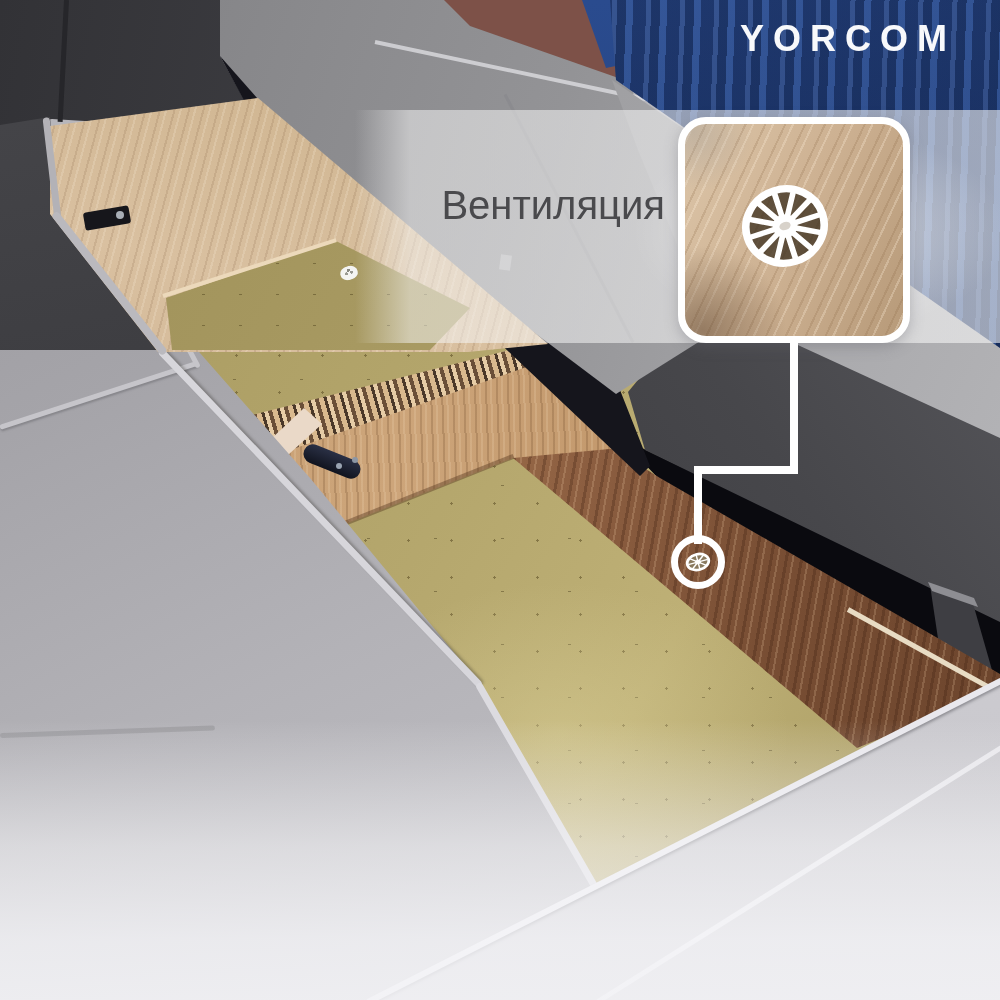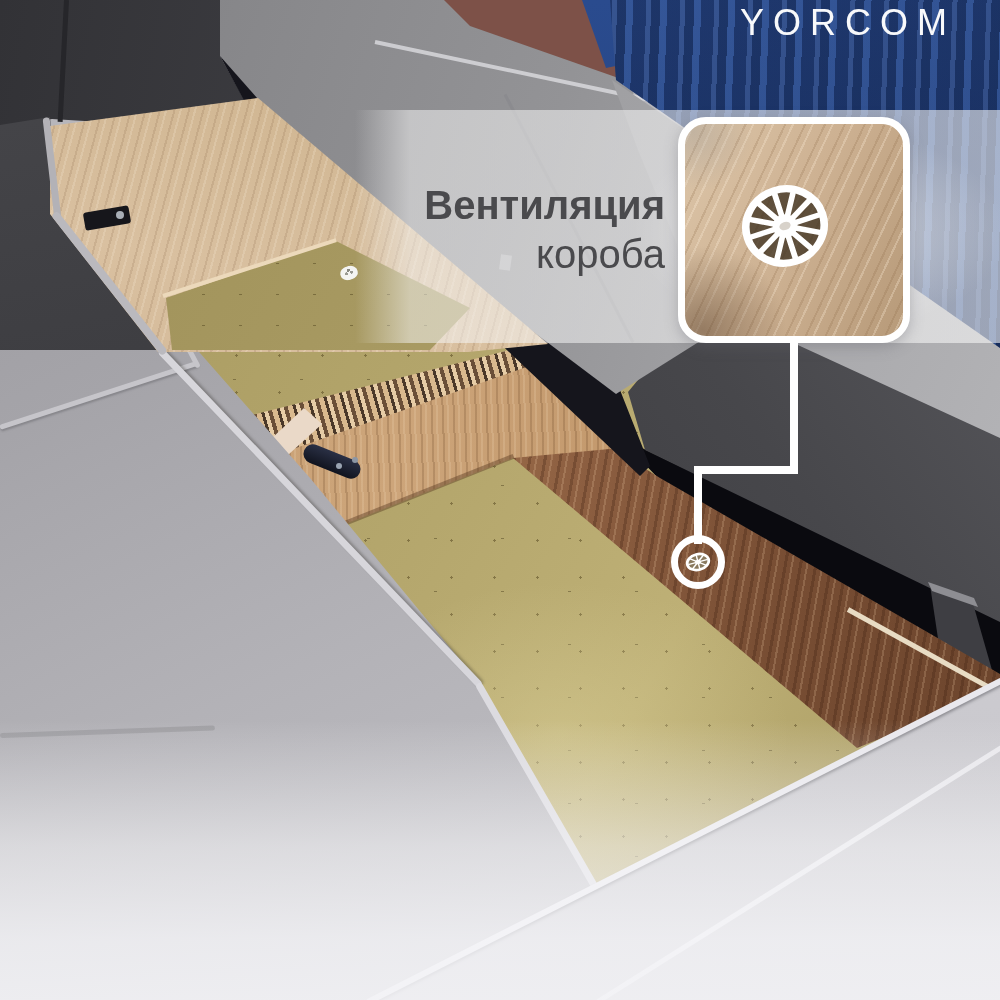--- a/index.html
+++ b/index.html
@@ -111,21 +111,21 @@
     transform:rotate(-15deg);}
   .strap{position:absolute;left:302px;top:452px;width:60px;height:19px;border-radius:10px;
     background:linear-gradient(#2a3045,#11141f);transform:rotate(22deg);}
   .strap-stud1{position:absolute;left:336px;top:463px;width:6px;height:6px;border-radius:50%;background:#9aa4b2;}
   .strap-stud2{position:absolute;left:352px;top:457px;width:6px;height:6px;border-radius:50%;background:#8c96a4;}
   .glint{position:absolute;width:9px;height:3px;border-radius:2px;background:#f5f0e6;box-shadow:0 0 5px #fff;transform:rotate(-18deg);}
 
   
   .label{position:absolute;right:335px;top:181px;text-align:right;font-size:40px;line-height:49px;color:#4a4a4d;font-weight:400;}
   .title{position:absolute;left:0;right:0;top:884px;text-align:center;font-size:76px;font-weight:700;color:#3d3d40;letter-spacing:1px;white-space:nowrap;text-shadow:0 2px 2px rgba(95,95,100,.35);}
-  .logo{position:absolute;right:44px;top:2px;font-size:36px;letter-spacing:9px;color:#f8f9fb;font-weight:400;}
+  .logo{position:absolute;right:44px;top:18px;font-size:36px;letter-spacing:9px;color:#f8f9fb;font-weight:700;}
 </style>
 </head>
 <body>
 
 <div id="stage">
 
   <div class="ly mdf"></div>
   <div class="ly black-mid"></div>
   <div class="ly dark-right"></div>
   <div class="ly gray-slab-br"></div>
@@ -213,18 +213,17 @@
       <line x1="15" y1="4" x2="15" y2="20"></line>
       <line x1="4" y1="12" x2="26" y2="12"></line>
       <line x1="7" y1="6" x2="23" y2="18"></line>
       <line x1="7" y1="18" x2="23" y2="6"></line>
     </g>
     <ellipse cx="15" cy="12" rx="12" ry="8.5" fill="none" stroke="#ffffff" stroke-width="3"></ellipse>
     <ellipse cx="15" cy="12" rx="3.4" ry="2.4" fill="#ffffff"></ellipse>
   </svg>
 
   <div class="label">
-    <span style="display:block;font-weight:bold;">Вентиляция</span>
-    <span style="display:block;">короба</span>
+    <span style="display:block;">Вентиляция</span>
   </div>
   <div class="logo">YORCOM</div>
 
 </div>
 
 </body></html>

